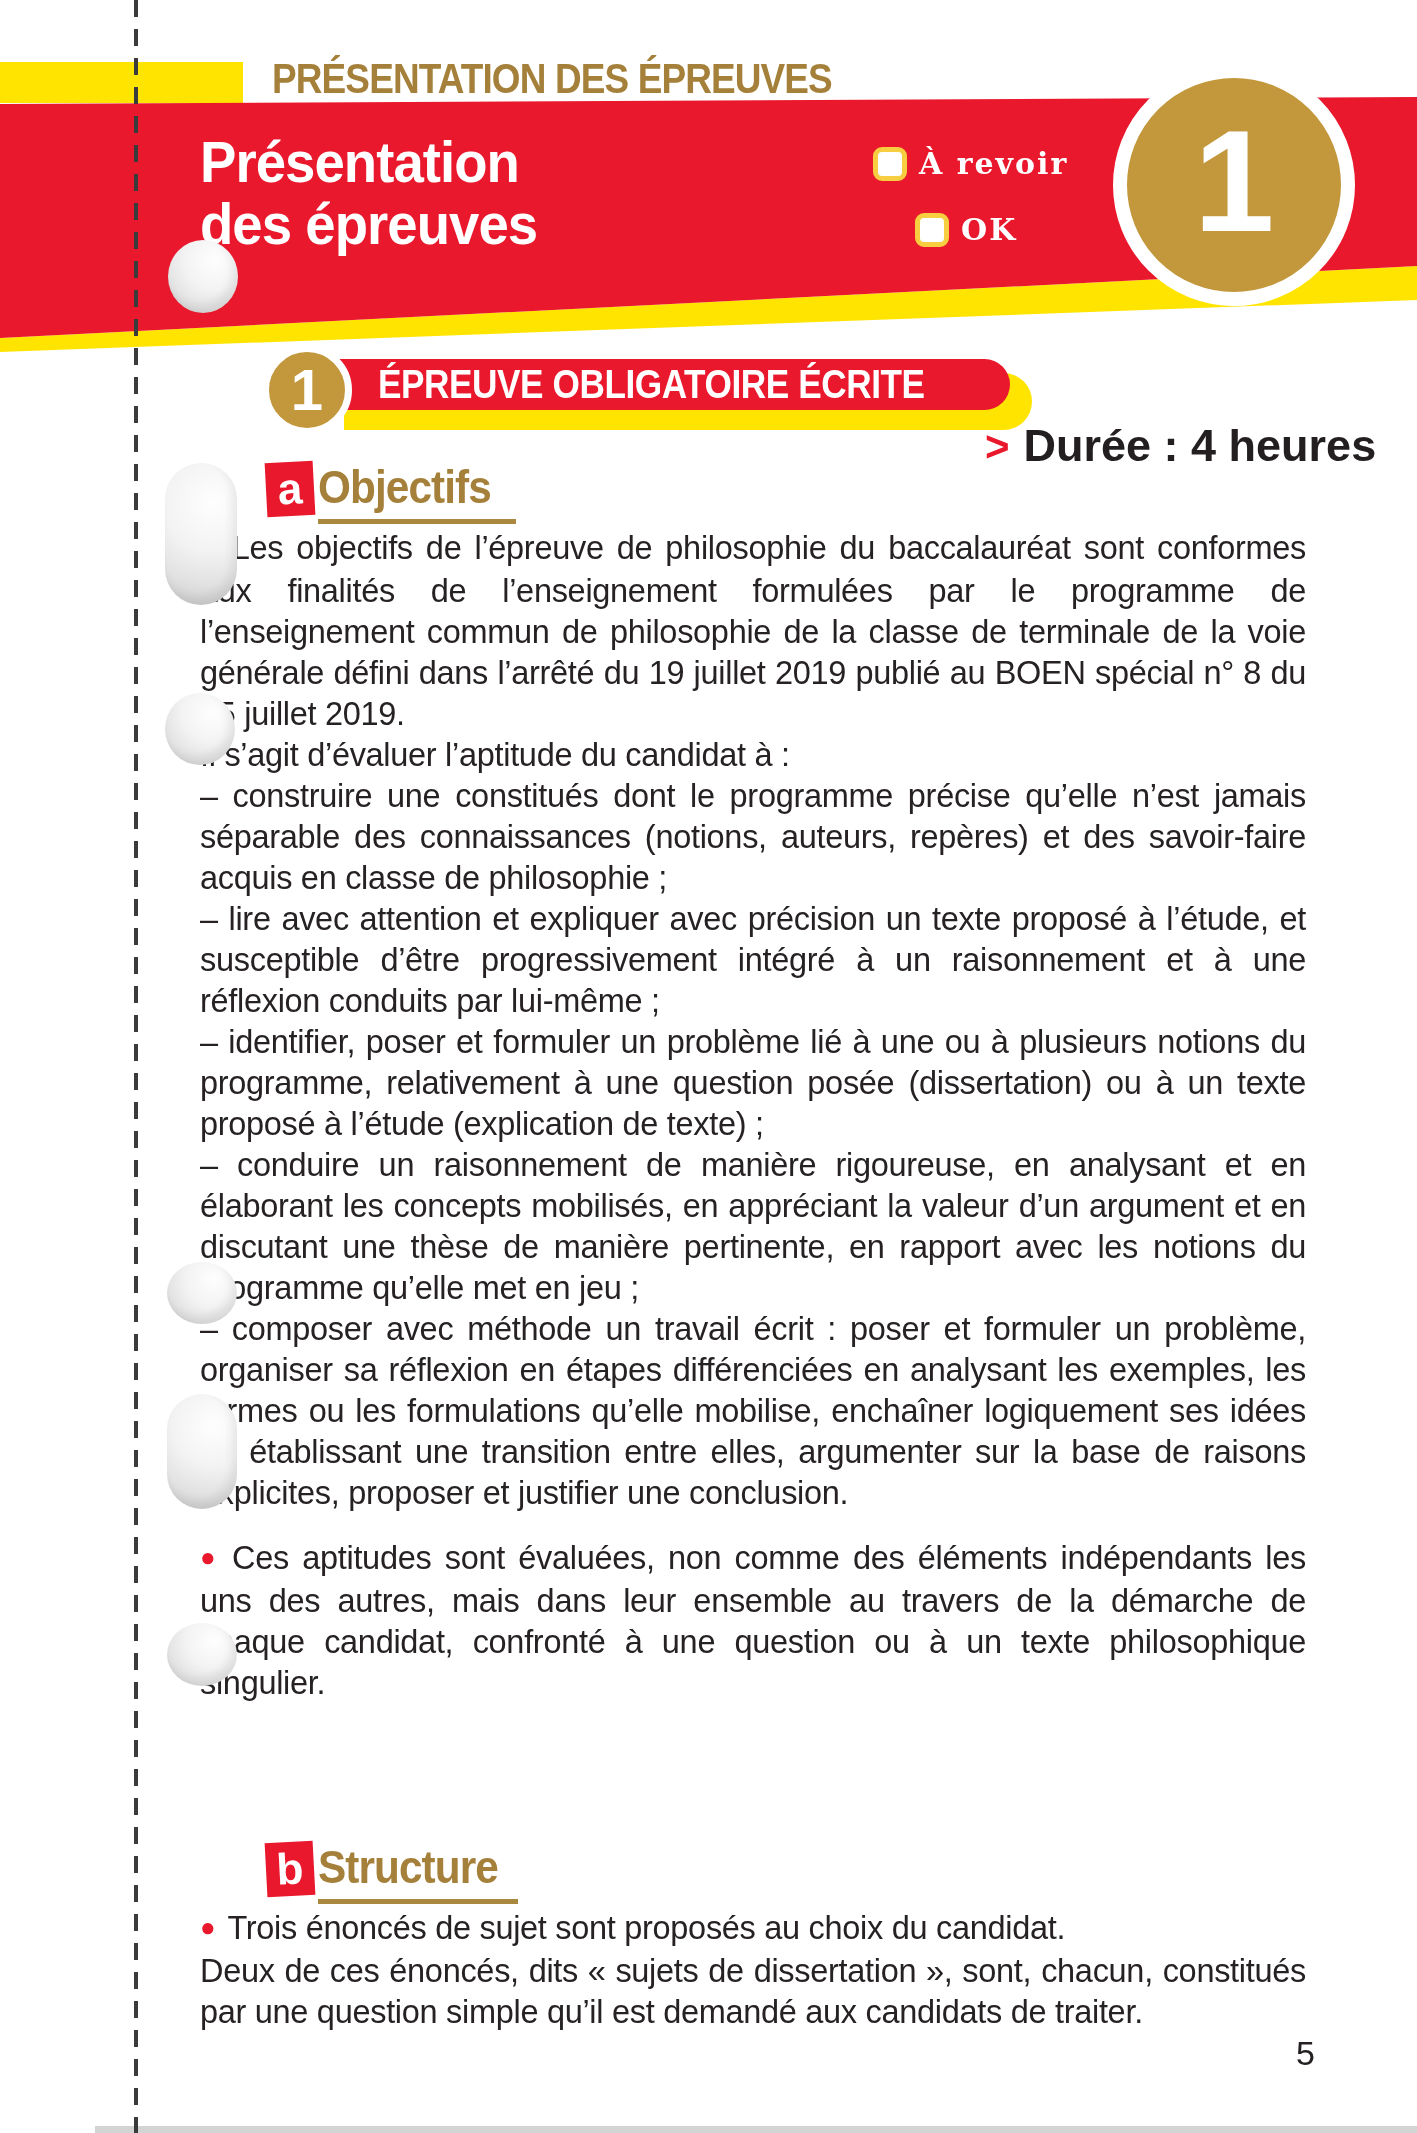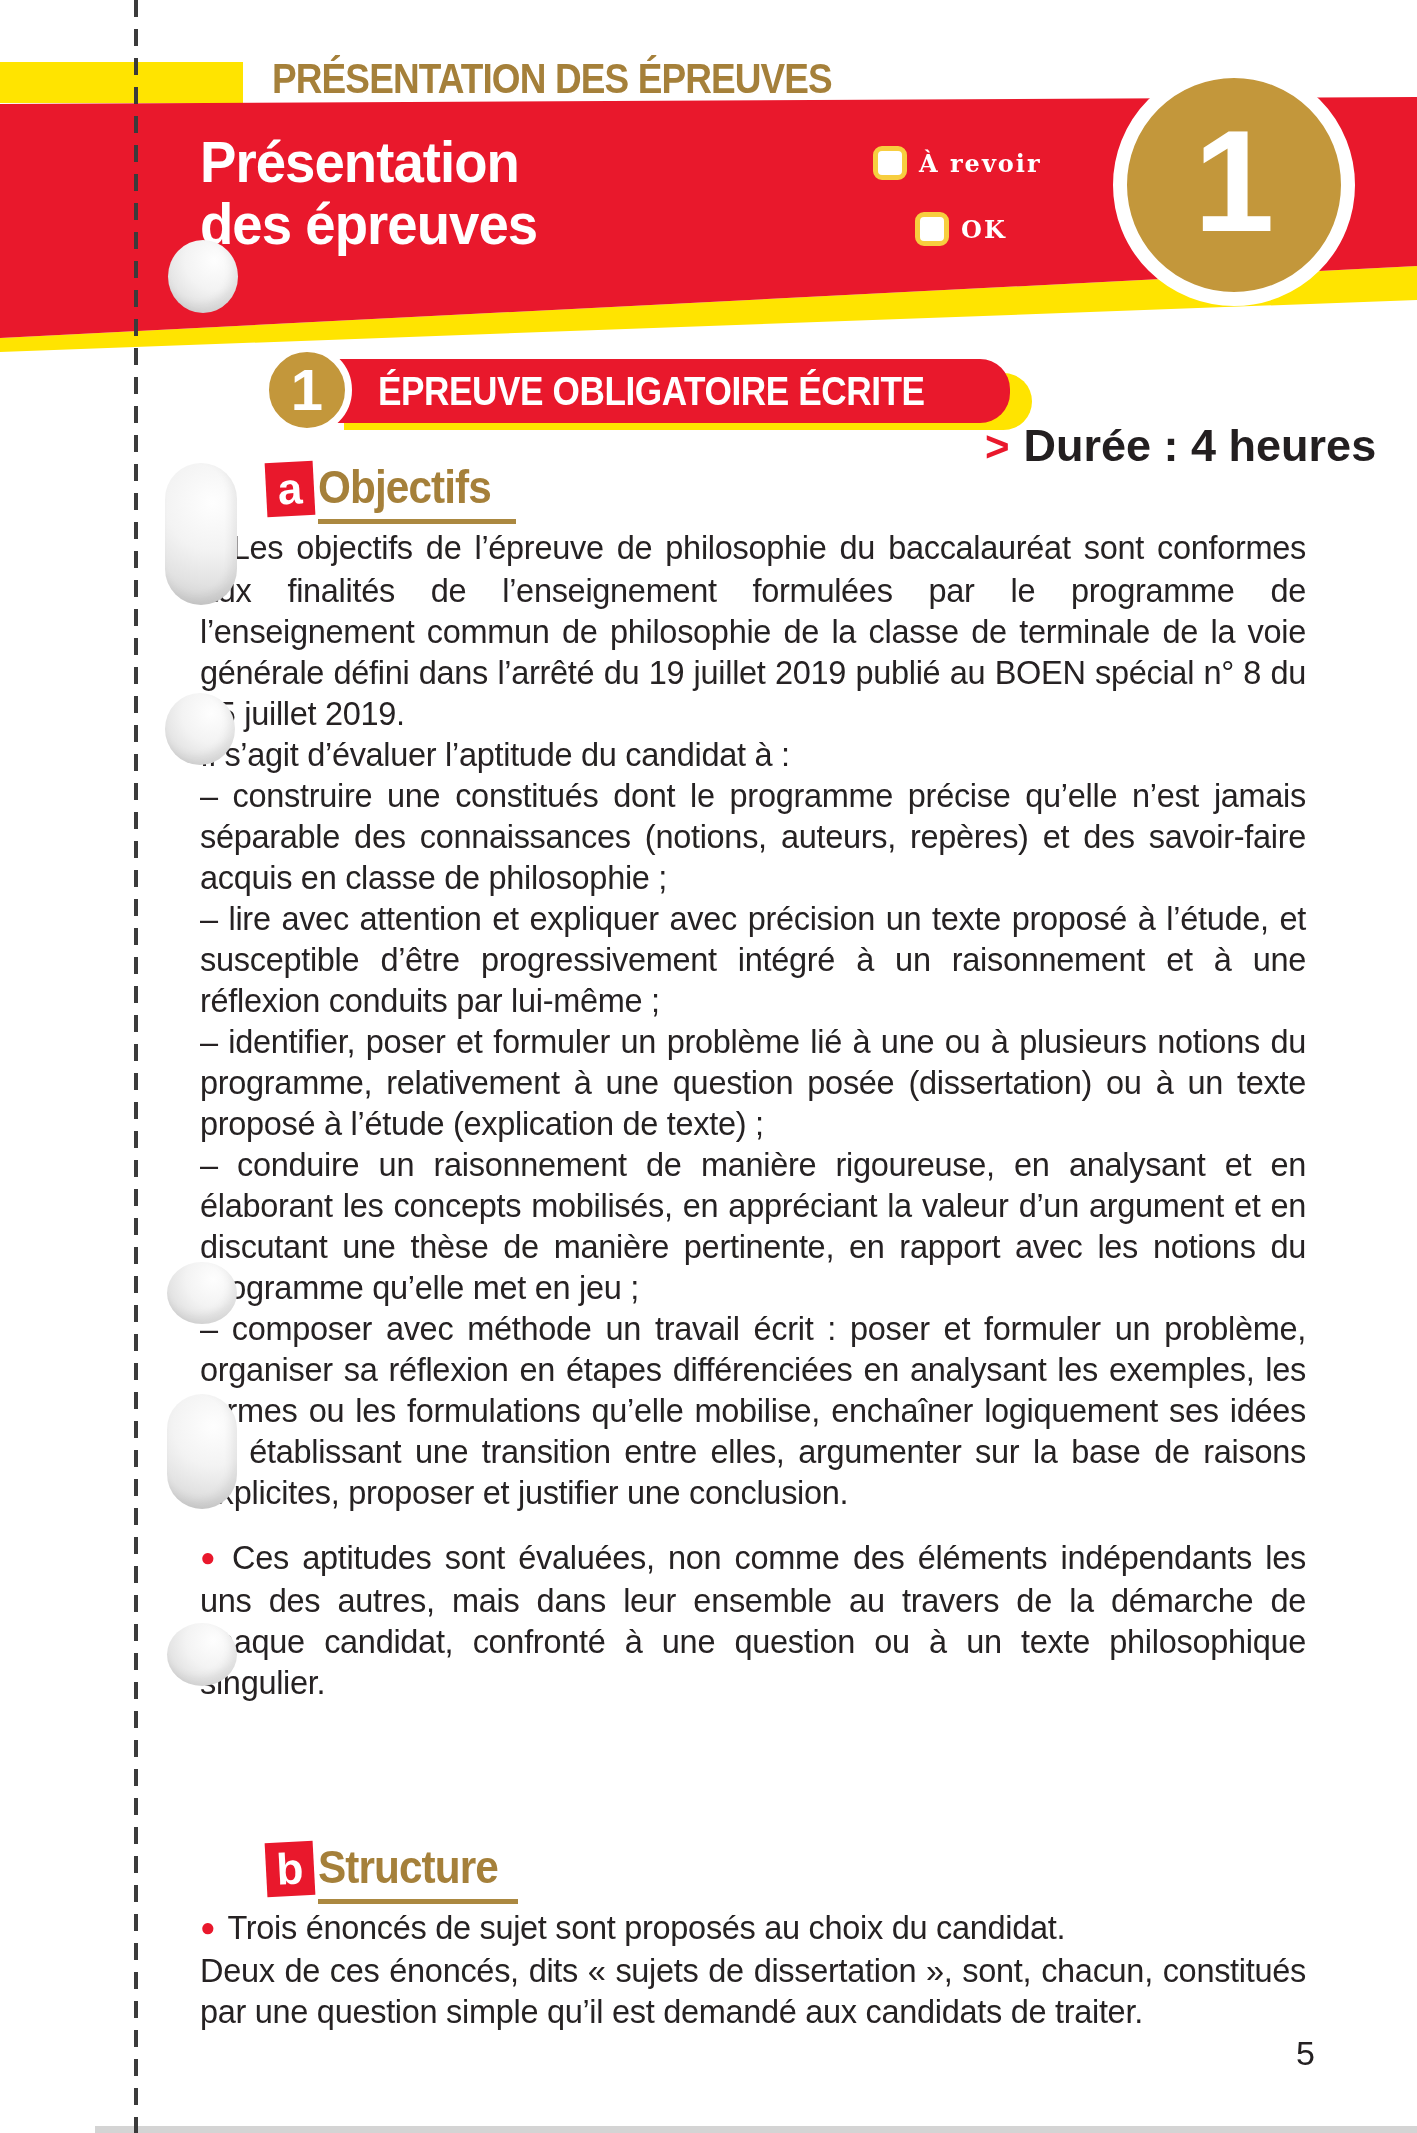--- a/index.html
+++ b/index.html
@@ -23,31 +23,31 @@
     clip-path:polygon(0 104px,1417px 97px,1417px 266px,0 338px);}
   .yellow-wedge{position:absolute;left:0;top:0;width:1417px;height:360px;background:#ffe400;z-index:4;
     clip-path:polygon(0 338px,1417px 266px,1417px 300px,0 352px);}
   .page-title{position:absolute;left:200px;color:#fff;font-weight:800;font-size:58px;z-index:10;
     letter-spacing:-1px;transform:scaleX(0.94);transform-origin:left top;white-space:nowrap;}
   .title1{top:128px;} .title2{top:190px;}
 
   .checkbox-row{position:absolute;z-index:12;display:flex;align-items:center;}
   .cb-box{width:34px;height:34px;border-radius:9px;background:#fff;border:5px solid #f7ce3f;box-sizing:border-box;}
   .cb-label{margin-left:12px;color:#fff;font-family:"DejaVu Serif",serif;font-weight:700;
-    font-size:24px;letter-spacing:2px;white-space:nowrap;}
+    font-size:30px;letter-spacing:2px;white-space:nowrap;}
 
   .chapter-circle{position:absolute;left:1113px;top:64px;width:214px;height:214px;border-radius:50%;
     background:#c3973b;border:14px solid #ffffff;box-sizing:content-box;z-index:11;
     display:flex;align-items:center;justify-content:center;}
   .chapter-circle .num{color:#fff;font-size:145px;font-weight:800;line-height:1;margin-top:-8px;}
 
   
   .banner-yellow{position:absolute;left:344px;top:373px;width:688px;height:57px;background:#ffe400;
     border-radius:0 30px 30px 0;z-index:6;}
-  .banner-red{position:absolute;left:330px;top:359px;width:680px;height:64px;background:#e9182c;
+  .banner-red{position:absolute;left:330px;top:359px;width:680px;height:51px;background:#e9182c;
     border-radius:0 30px 30px 0;z-index:7;display:flex;align-items:center;padding-left:48px;box-sizing:border-box;}
   .banner-red .banner-title{color:#fff;font-size:40px;font-weight:800;letter-spacing:-0.5px;
     transform:scaleX(0.88);transform-origin:left center;white-space:nowrap;}
   .banner-circle{position:absolute;left:262px;top:345px;width:90px;height:90px;border-radius:50%;
     background:#c3973b;border:7px solid #fff;box-sizing:border-box;z-index:8;
     display:flex;align-items:center;justify-content:center;}
   .banner-circle .num{color:#fff;font-size:58px;font-weight:800;line-height:1;}
 
   .duration{position:absolute;left:985px;top:420px;z-index:9;display:flex;align-items:baseline;white-space:nowrap;}
   .duration .chev{color:#e9182c;font-size:42px;font-weight:900;margin-right:14px;}

